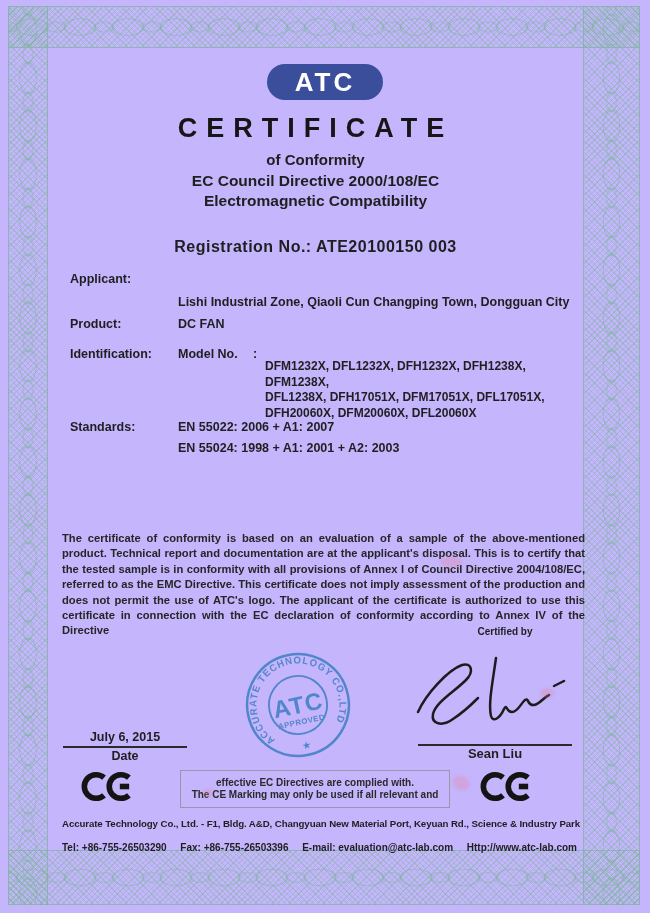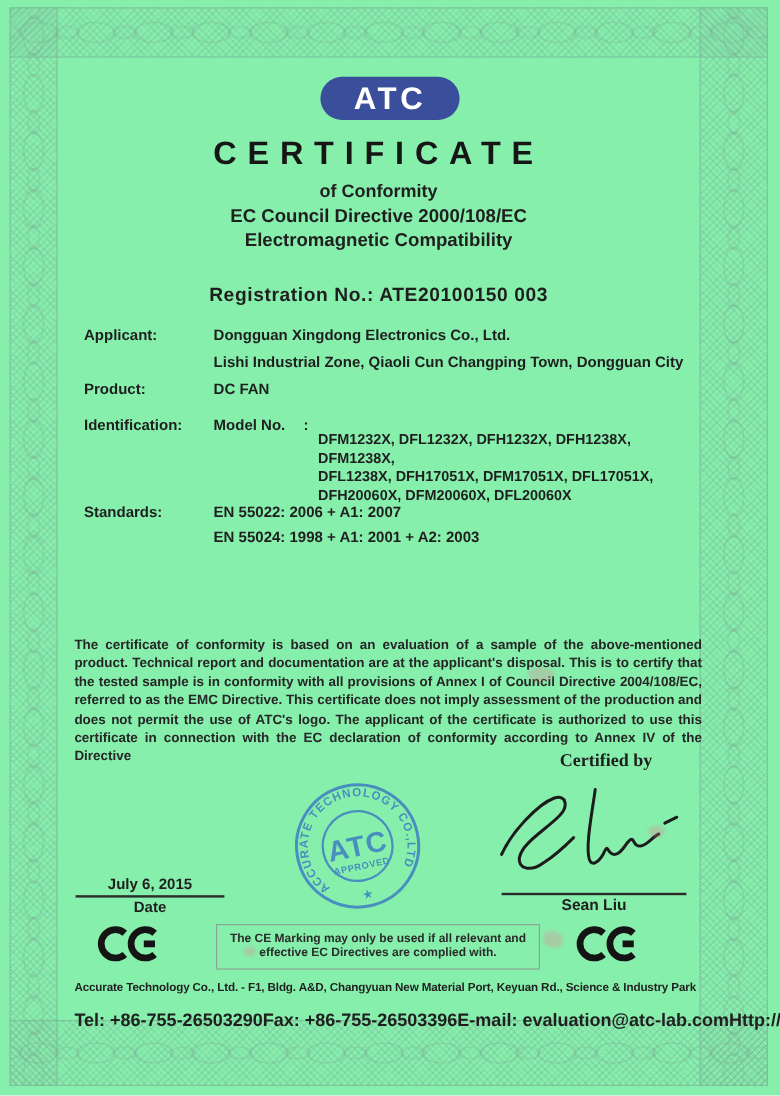--- a/index.html
+++ b/index.html
@@ -1,18 +1,18 @@
 <!DOCTYPE html>
 <html><head>
 <meta charset="utf-8">
 <style>
   html,body{margin:0;padding:0;background:#ffffff;}
   .page{
     position:relative;width:650px;height:913px;overflow:hidden;
-    background:#86efac;
+    background:#c4b5fd;
     font-family:"Liberation Sans", sans-serif;
     color:#1f1f1f;
   }
   
   .band{position:absolute;}
   .band-h{
     background-image:
       radial-gradient(ellipse 24px 13px at 50% 50%, rgba(121,179,150,0) 58%, rgba(121,179,150,.55) 64%, rgba(121,179,150,0) 70%),
       radial-gradient(ellipse 24px 13px at 50% 50%, rgba(121,179,150,0) 28%, rgba(121,179,150,.35) 38%, rgba(121,179,150,0) 46%),
       repeating-linear-gradient(45deg, rgba(121,179,150,.38) 0 1px, rgba(0,0,0,0) 1px 4px),
@@ -63,21 +63,21 @@
   .declaration{
     left:62px;top:531px;width:523px;
     font-size:11.2px;font-weight:bold;line-height:15.4px;
     text-align:justify;color:#262626;
   }
 
   
   .stamp{left:244px;top:651px;width:108px;height:108px;opacity:.85;transform:rotate(-12deg);}
 
   
-  .certified-by{left:440px;width:130px;top:626px;font-size:15px;font-weight:bold;font-family:Liberation Serif, serif;}
+  .certified-by{left:440px;width:130px;top:626px;font-size:10px;font-weight:bold;}
   .sig-svg{left:408px;top:652px;}
   .sig-line{left:418px;top:744px;width:154px;height:0;border-top:2px solid #2b2b2b;}
   .signer{left:430px;width:130px;top:746px;font-size:13px;font-weight:bold;}
   .date-value{left:63px;width:124px;top:730px;font-size:12.5px;font-weight:bold;}
   .date-line{left:63px;top:746px;width:124px;height:0;border-top:2px solid #2b2b2b;}
   .date-label{left:63px;width:124px;top:749px;font-size:12.5px;font-weight:bold;}
 
   
   .ce-left{left:80px;top:770px;width:56px;height:33px;}
   .ce-right{left:479px;top:768px;width:56px;height:37px;}
@@ -85,21 +85,21 @@
   .ce-note{
     left:180px;top:770px;width:268px;height:36px;
     border:1px solid rgba(140,140,140,.75);
     display:flex;flex-direction:column;align-items:center;justify-content:center;
     font-size:10px;font-weight:bold;line-height:12.5px;text-align:center;color:#2a2a2a;
   }
 
   
   .footer-addr1{left:62px;top:818px;width:523px;font-size:9.7px;font-weight:bold;white-space:nowrap;letter-spacing:-0.1px;}
   .footer-addr2{left:62px;top:830px;width:523px;font-size:9.7px;font-weight:bold;white-space:nowrap;}
-  .footer-contact{left:62px;top:842px;width:515px;display:flex;justify-content:space-between;font-size:15px;font-weight:bold;white-space:nowrap;}
+  .footer-contact{left:62px;top:842px;width:515px;display:flex;justify-content:space-between;font-size:10px;font-weight:bold;white-space:nowrap;}
 
   .smudge{position:absolute;background:rgba(235,125,150,.30);border-radius:50%;filter:blur(1.5px);}
 </style>
 </head>
 <body>
 
 <div class="page">
 
   <div class="band band-h band-top"></div>
   <div class="band band-h band-bottom"></div>
@@ -110,21 +110,20 @@
     <span>ATC</span>
   </div>
   <div class="abs cert-title center">CERTIFICATE</div>
   <div class="abs cert-sub center">of Conformity</div>
   <div class="abs cert-dir center">EC Council Directive 2000/108/EC</div>
   <div class="abs cert-emc center">Electromagnetic Compatibility</div>
 
   <div class="abs registration center">Registration No.: ATE20100150 003</div>
 
   <div class="abs flabel" style="top:272px;">Applicant:</div>
-  <div class="abs fvalue" style="top:272px;">Dongguan Xingdong Electronics Co., Ltd.</div>
   <div class="abs fvalue" style="top:295px;">Lishi Industrial Zone, Qiaoli Cun Changping Town, Dongguan City</div>
 
   <div class="abs flabel" style="top:317px;">Product:</div>
   <div class="abs fvalue" style="top:317px;">DC FAN</div>
 
   <div class="abs flabel" style="top:347px;">Identification:</div>
   <div class="abs fvalue" style="top:347px;">Model No.</div>
   <div class="abs model-colon" style="top:347px;">:</div>
   <div class="abs models" style="top:347px;">
     <div>DFM1232X, DFL1232X, DFH1232X, DFH1238X, DFM1238X,</div>
@@ -176,22 +175,22 @@
   </svg>
   <svg class="abs ce-right" viewBox="0 0 90 52">
     <g fill="none" stroke="#141414" stroke-width="9">
       <path d="M38.6,11.8 A19,19 0 1 0 38.6,40.2"></path>
       <path d="M78.6,11.8 A19,19 0 1 0 78.6,40.2"></path>
       <path d="M64,26 L79,26"></path>
     </g>
   </svg>
 
   <div class="abs ce-note">
+    <span>effective EC Directives are complied with.</span>
     <span>The CE Marking may only be used if all relevant and</span>
-    <span>effective EC Directives are complied with.</span>
   </div>
 
   <div class="abs footer-addr1">Accurate Technology Co., Ltd. - F1, Bldg. A&amp;D, Changyuan New Material Port, Keyuan Rd., Science &amp; Industry Park</div>
   <div class="abs footer-contact">
     <span>Tel: +86-755-26503290</span>
     <span>Fax: +86-755-26503396</span>
     <span>E-mail: evaluation@atc-lab.com</span>
     <span>Http://www.atc-lab.com</span>
   </div>
 

